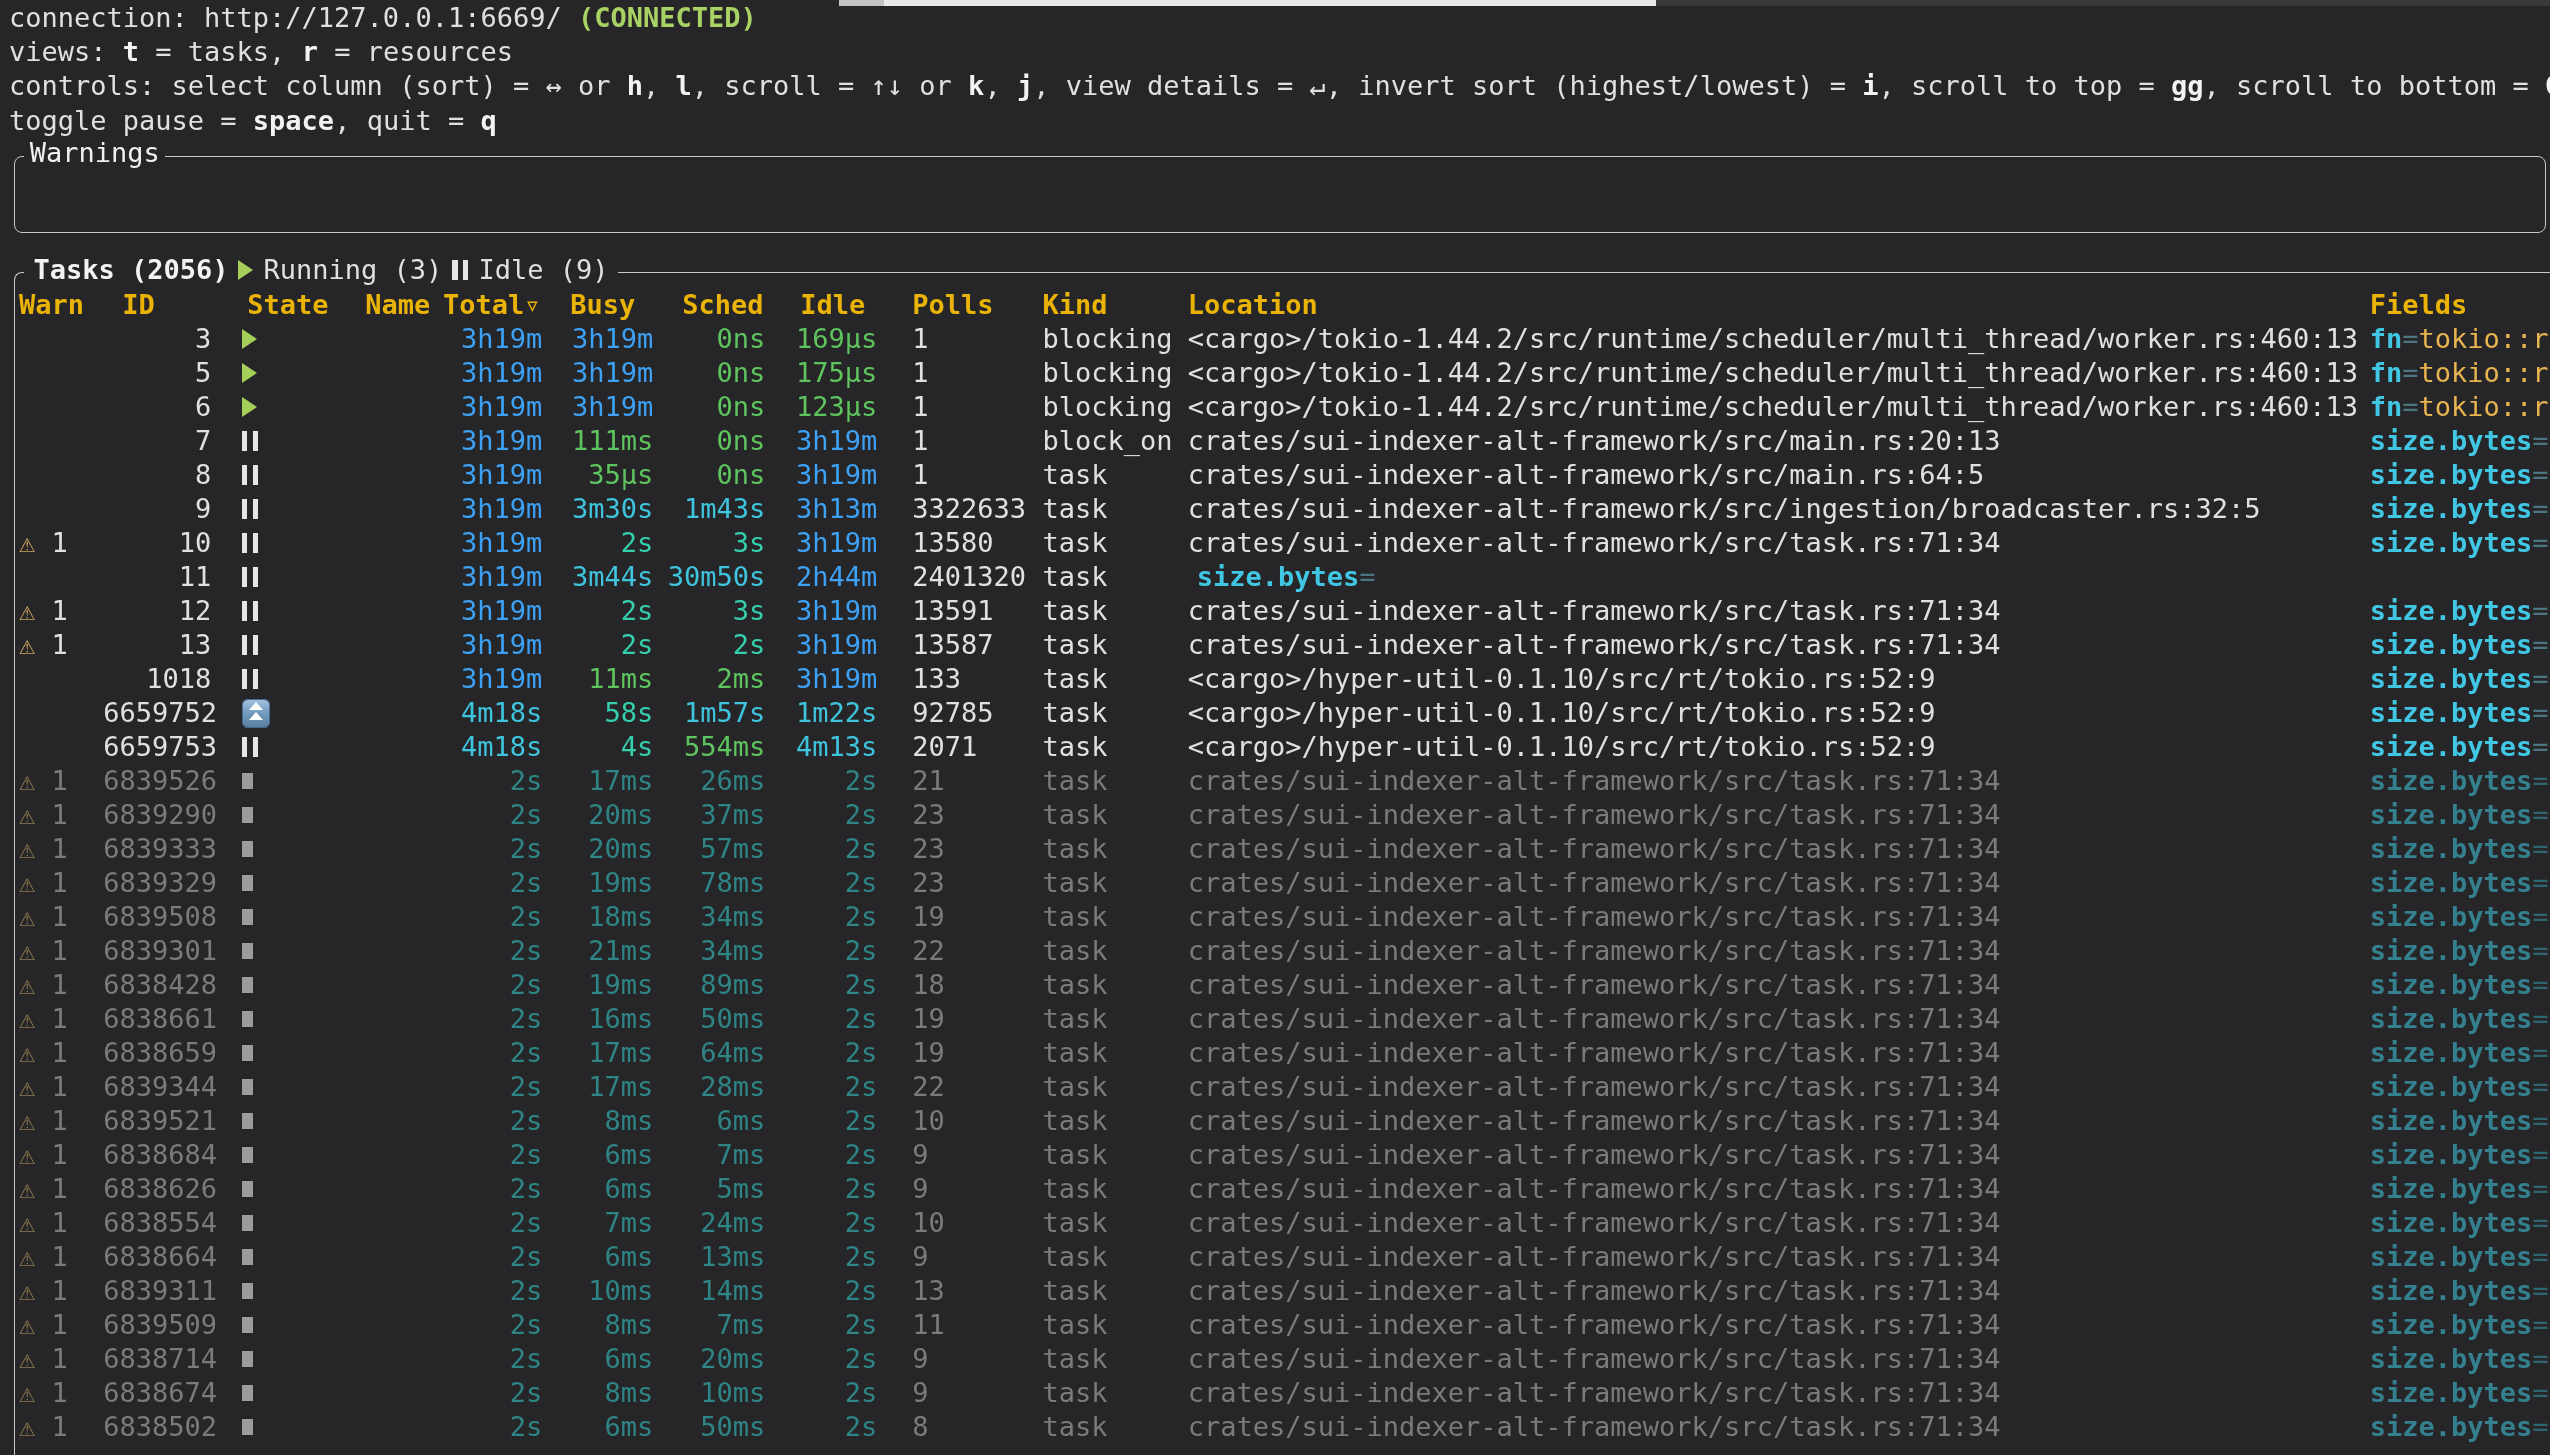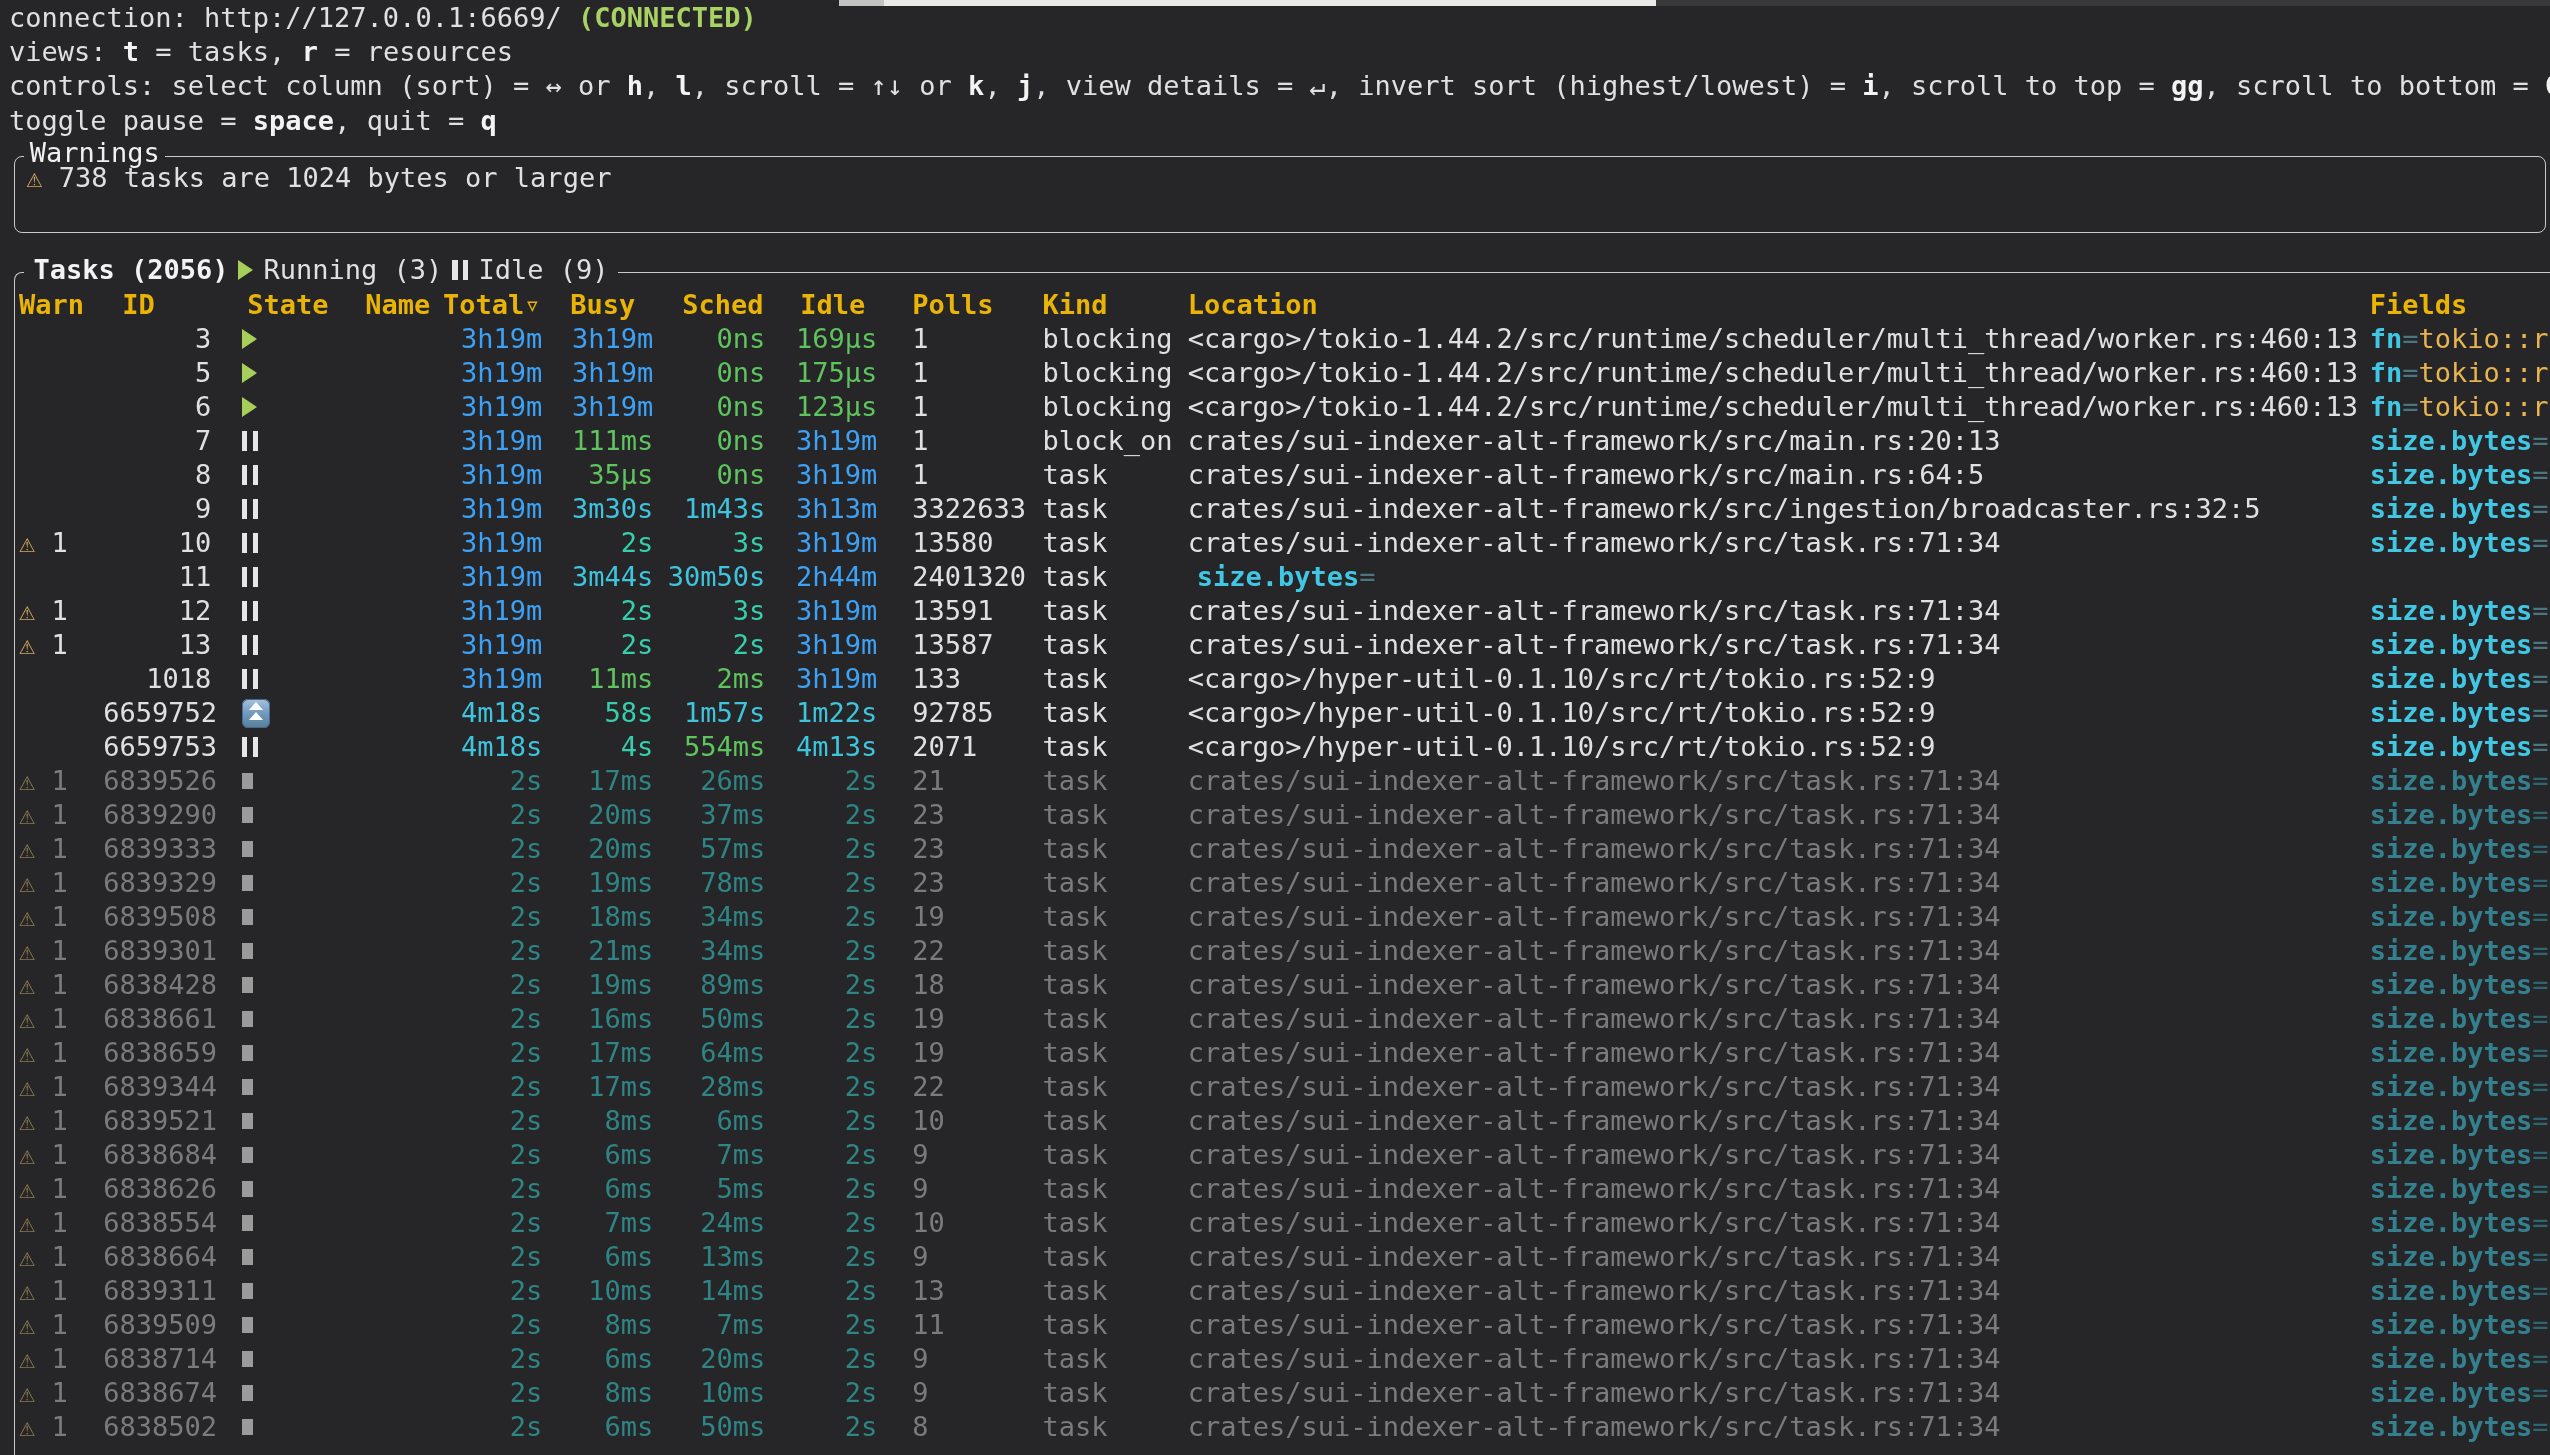--- a/index.html
+++ b/index.html
@@ -108,21 +108,20 @@
     <div class="s3"></div>
 </div>
 
 <div class="line" id="line-connection"><span>connection: http://127.0.0.1:6669/ </span><span class="b ok">(CONNECTED)</span></div>
 <div class="line" id="line-views"><span>views: </span><span class="b">t</span><span> = tasks, </span><span class="b">r</span><span> = resources</span></div>
 <div class="line" id="line-controls"><span>controls: select column (sort) = ↔ or </span><span class="b">h</span><span>, </span><span class="b">l</span><span>, scroll = ↑↓ or </span><span class="b">k</span><span>, </span><span class="b">j</span><span>, view details = ↵, invert sort (highest/lowest) = </span><span class="b">i</span><span>, scroll to top = </span><span class="b">gg</span><span>, scroll to bottom = </span><span class="b">G</span></div>
 <div class="line" id="line-toggle"><span>toggle pause = </span><span class="b">space</span><span>, quit = </span><span class="b">q</span></div>
 
 <div id="warnbox">
   <div class="title">Warnings</div>
-  <div class="content"><span class="warn-ic">⚠</span><span> 738 tasks are 1024 bytes or larger</span></div>
 </div>
 
 <div id="taskpanel">
   <div id="tasktitle">
     <span class="t-main">Tasks (2056)</span>
     <span class="play-ic"></span>
     <span>Running (3)</span>
     <span class="pause-ic"><i></i><i></i></span>
     <span>Idle (9)</span>
   </div>

